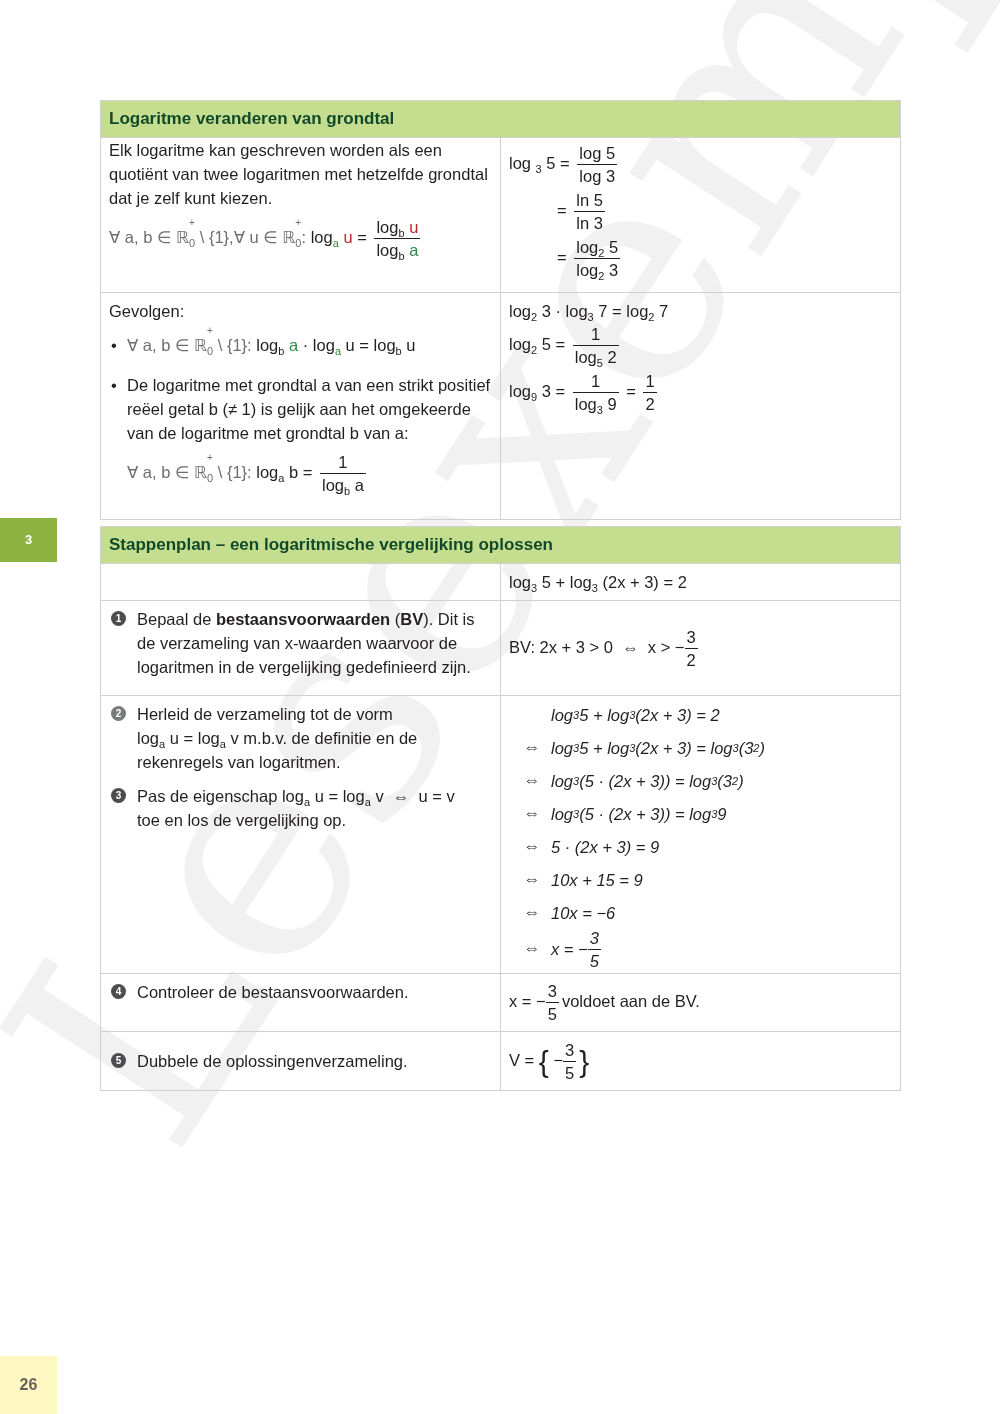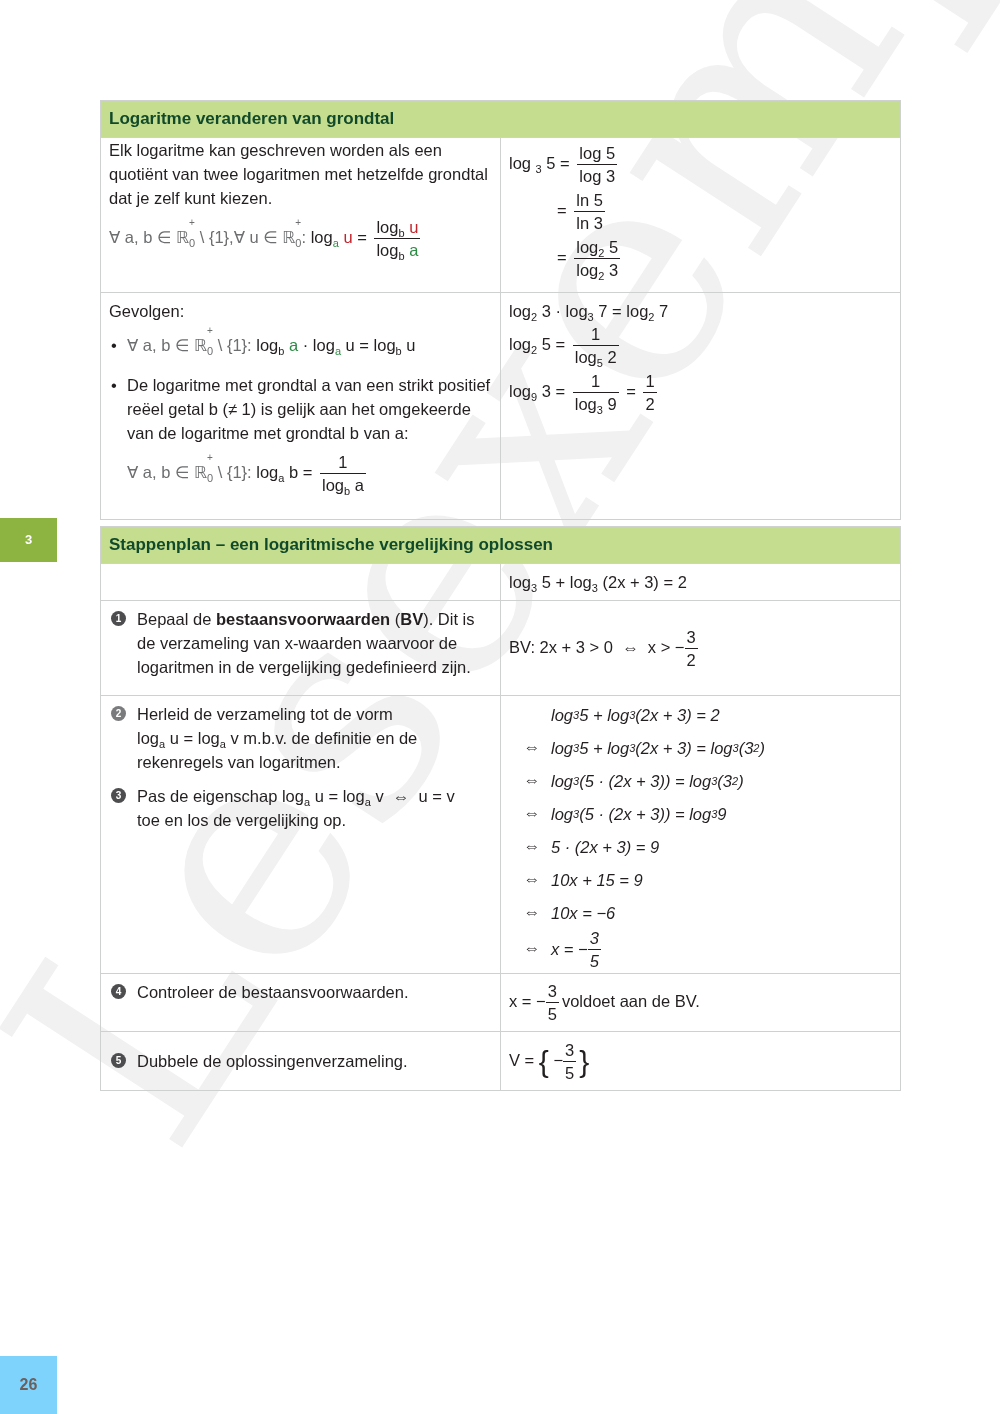--- a/index.html
+++ b/index.html
@@ -54,21 +54,21 @@
   .step .num-icon.light { background:#7a7b7d; }
   .eqline { height:33px; display:flex; align-items:center;font-style:italic; }
   .eqline .arrow { width:38px; text-align:center; font-size:17px; padding-left:4px; }
   .brace { font-size:30px; font-weight:lighter; vertical-align:middle; color:#231f20; }
 
   .side-tab {
     position:absolute; left:0; top:518px; width:57px; height:44px; background:#8db340;
     color:#fff; font-weight:bold; font-size:13px; text-align:center; line-height:44px;
   }
   .footer-num {
-    position:absolute; left:0; top:1356px; width:57px; height:58px; background:#7dd3fc;
+    position:absolute; left:0; top:1356px; width:57px; height:58px; background:#fef9c3;
     color:#6d5f5c; font-weight:bold; font-size:16px; text-align:center; line-height:58px;
   }
   .footer-text {
     position:absolute; left:71px; top:1374px; color:#7a6e6a; font-weight:bold; font-size:16px;
   }
 </style>
 </head>
 <body>
 
 <div class="watermark">

